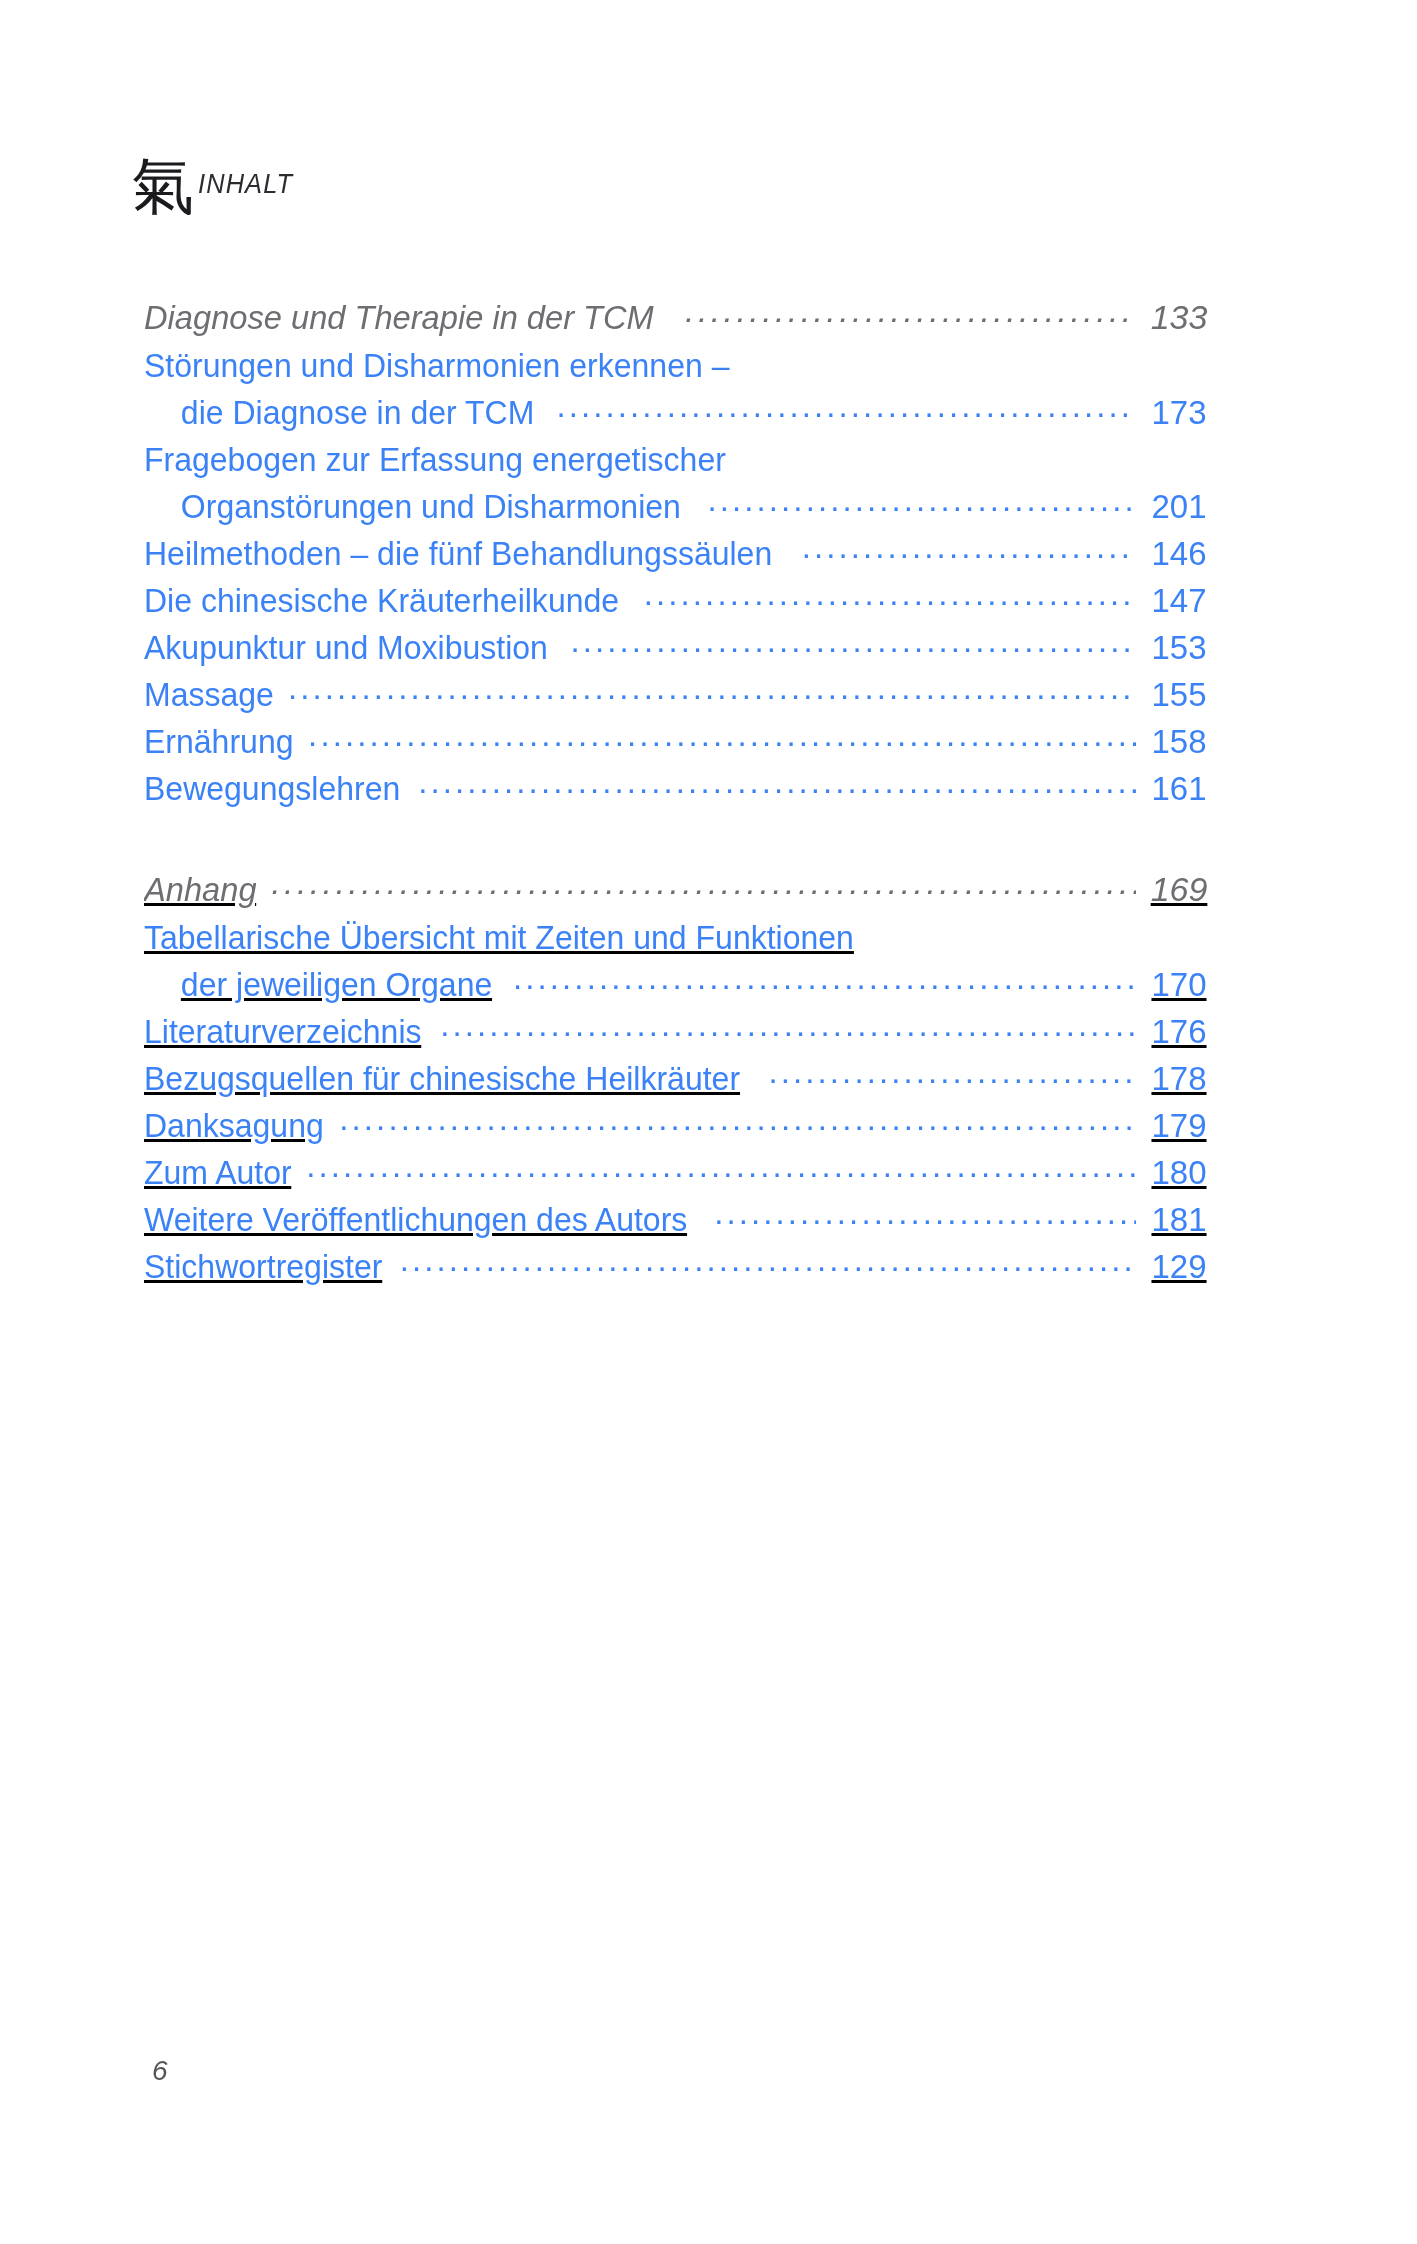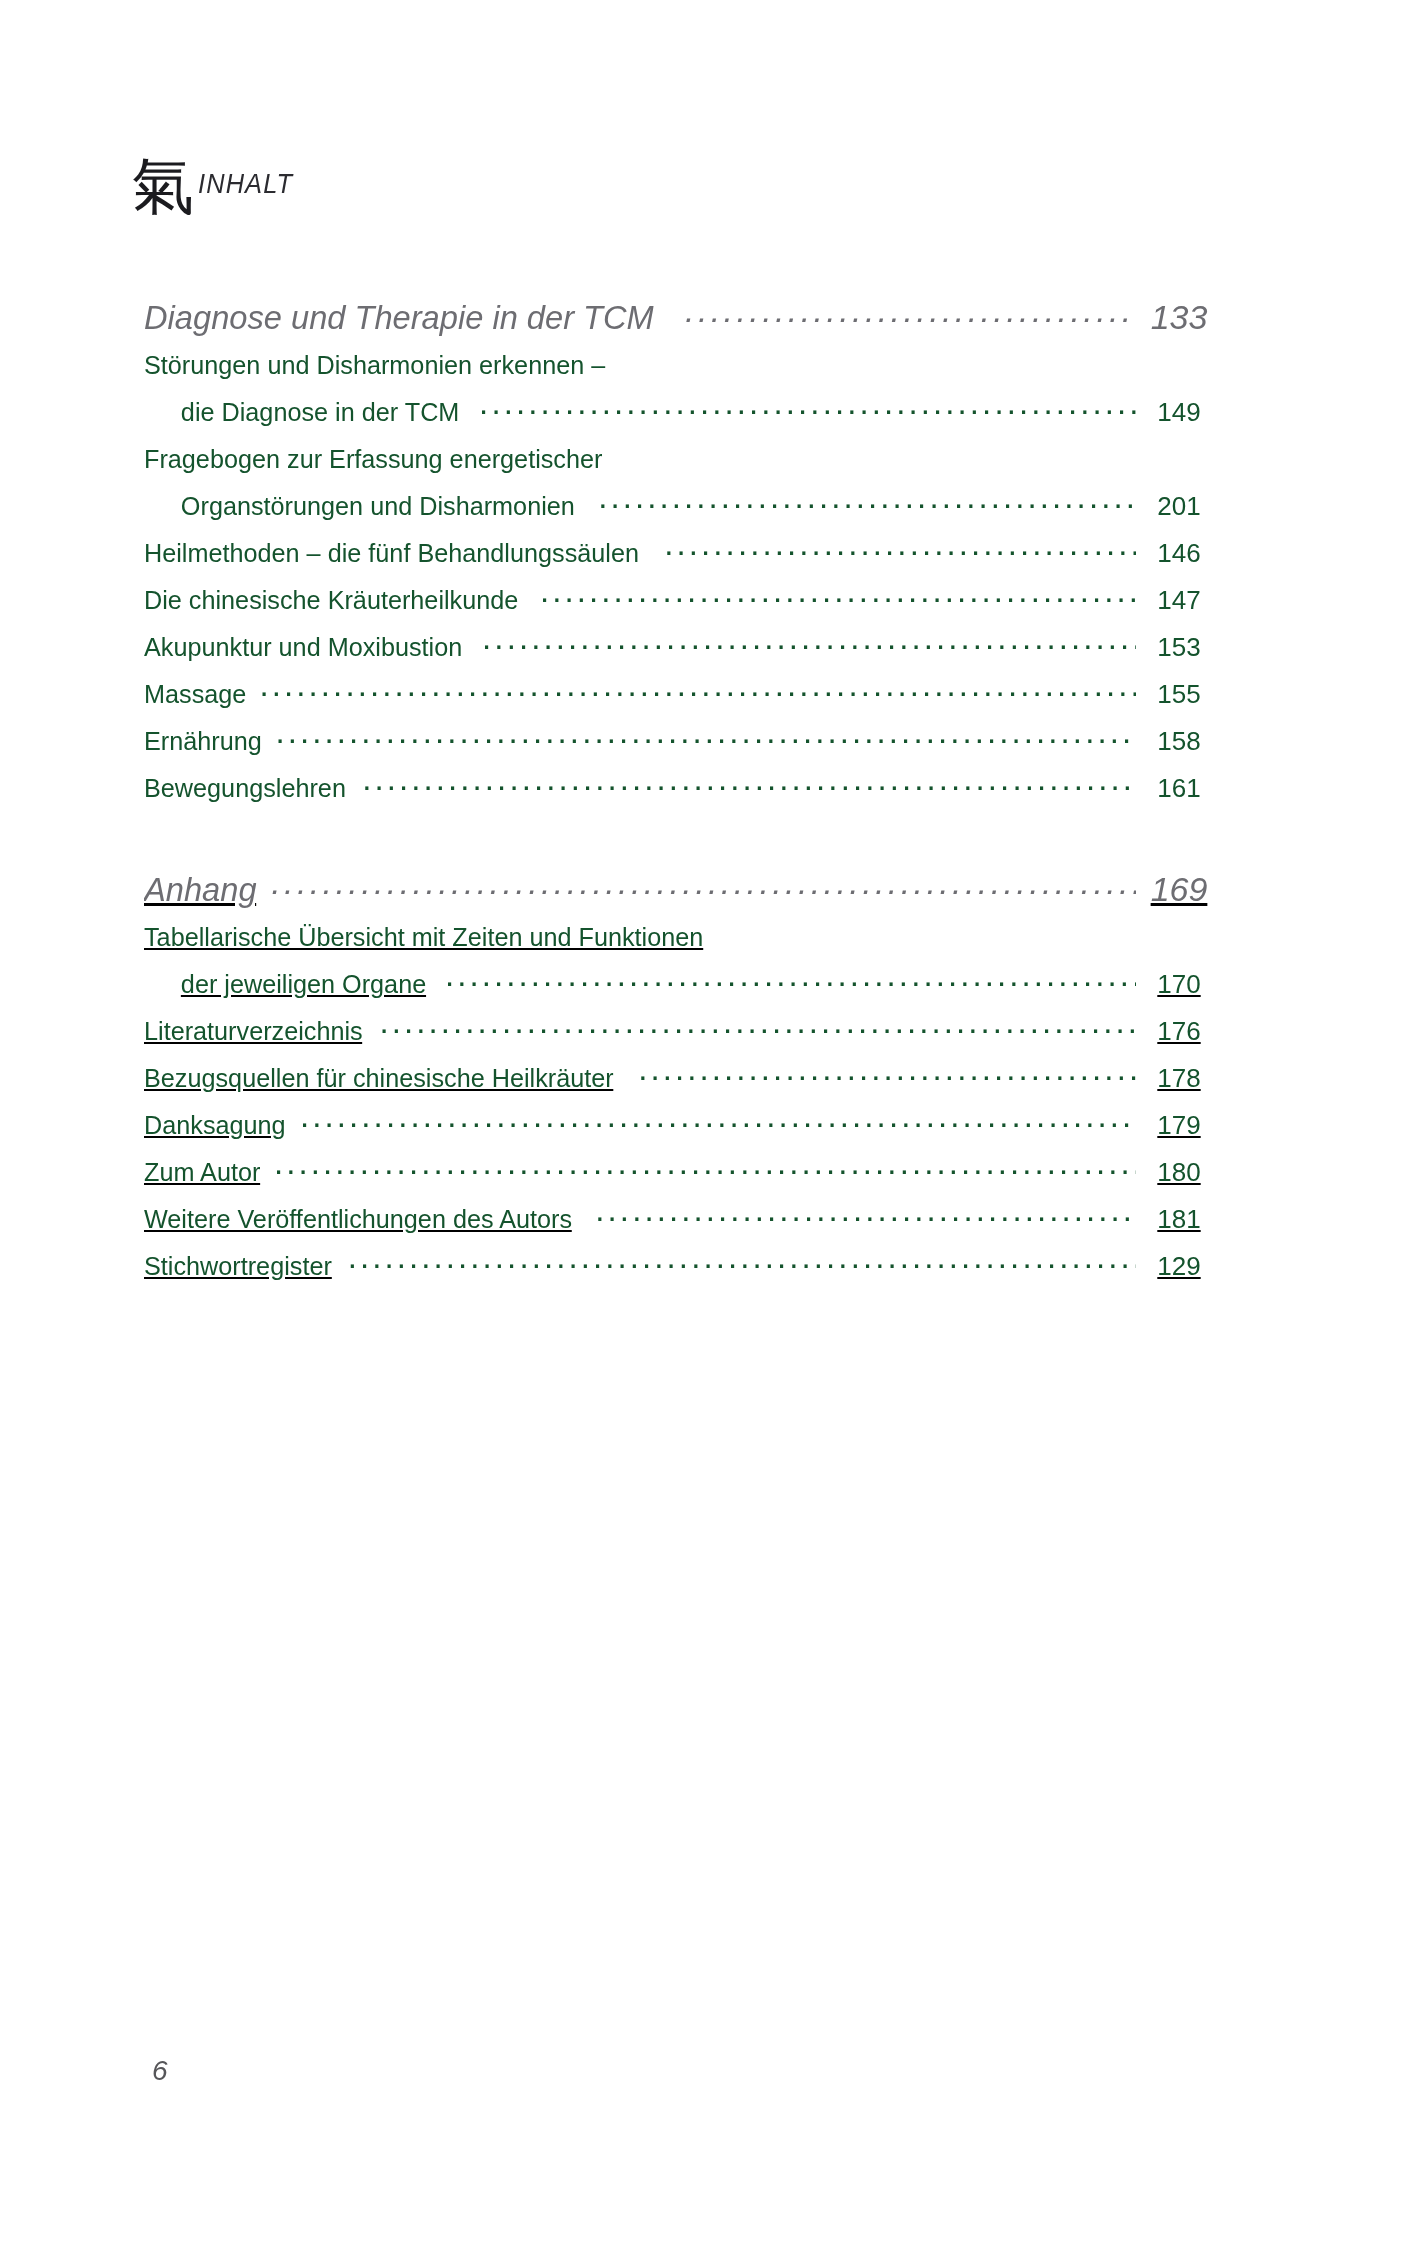--- a/index.html
+++ b/index.html
@@ -64,23 +64,23 @@
   }
   .toc-section + .toc-section {
     margin-top: 52px;
     text-decoration: underline;
   }
 
   .toc-line {
     display: flex;
     align-items: baseline;
     width: 100%;
-    font-size: 26px;
+    font-size: 33px;
     line-height: 47px;
-    color: #14532d;
+    color: #3b82f6;
     white-space: nowrap;
   }
 
   .toc-line .label {
     flex: 0 1 auto;
     overflow: hidden;
     transform: scaleX(0.97);
     transform-origin: left center;
   }
 
@@ -157,21 +157,21 @@
           <span class="label">Diagnose und Therapie in der TCM</span>
           <span class="leader"></span>
           <span class="pageno">133</span>
         </div>
         <div class="toc-line nodots">
           <span class="label">Störungen und Disharmonien erkennen –</span>
         </div>
         <div class="toc-line cont">
           <span class="label">die Diagnose in der TCM</span>
           <span class="leader"></span>
-          <span class="pageno">149</span>
+          <span class="pageno">173</span>
         </div>
         <div class="toc-line nodots">
           <span class="label">Fragebogen zur Erfassung energetischer</span>
         </div>
         <div class="toc-line cont">
           <span class="label">Organstörungen und Disharmonien</span>
           <span class="leader"></span>
           <span class="pageno">201</span>
         </div>
         <div class="toc-line">

